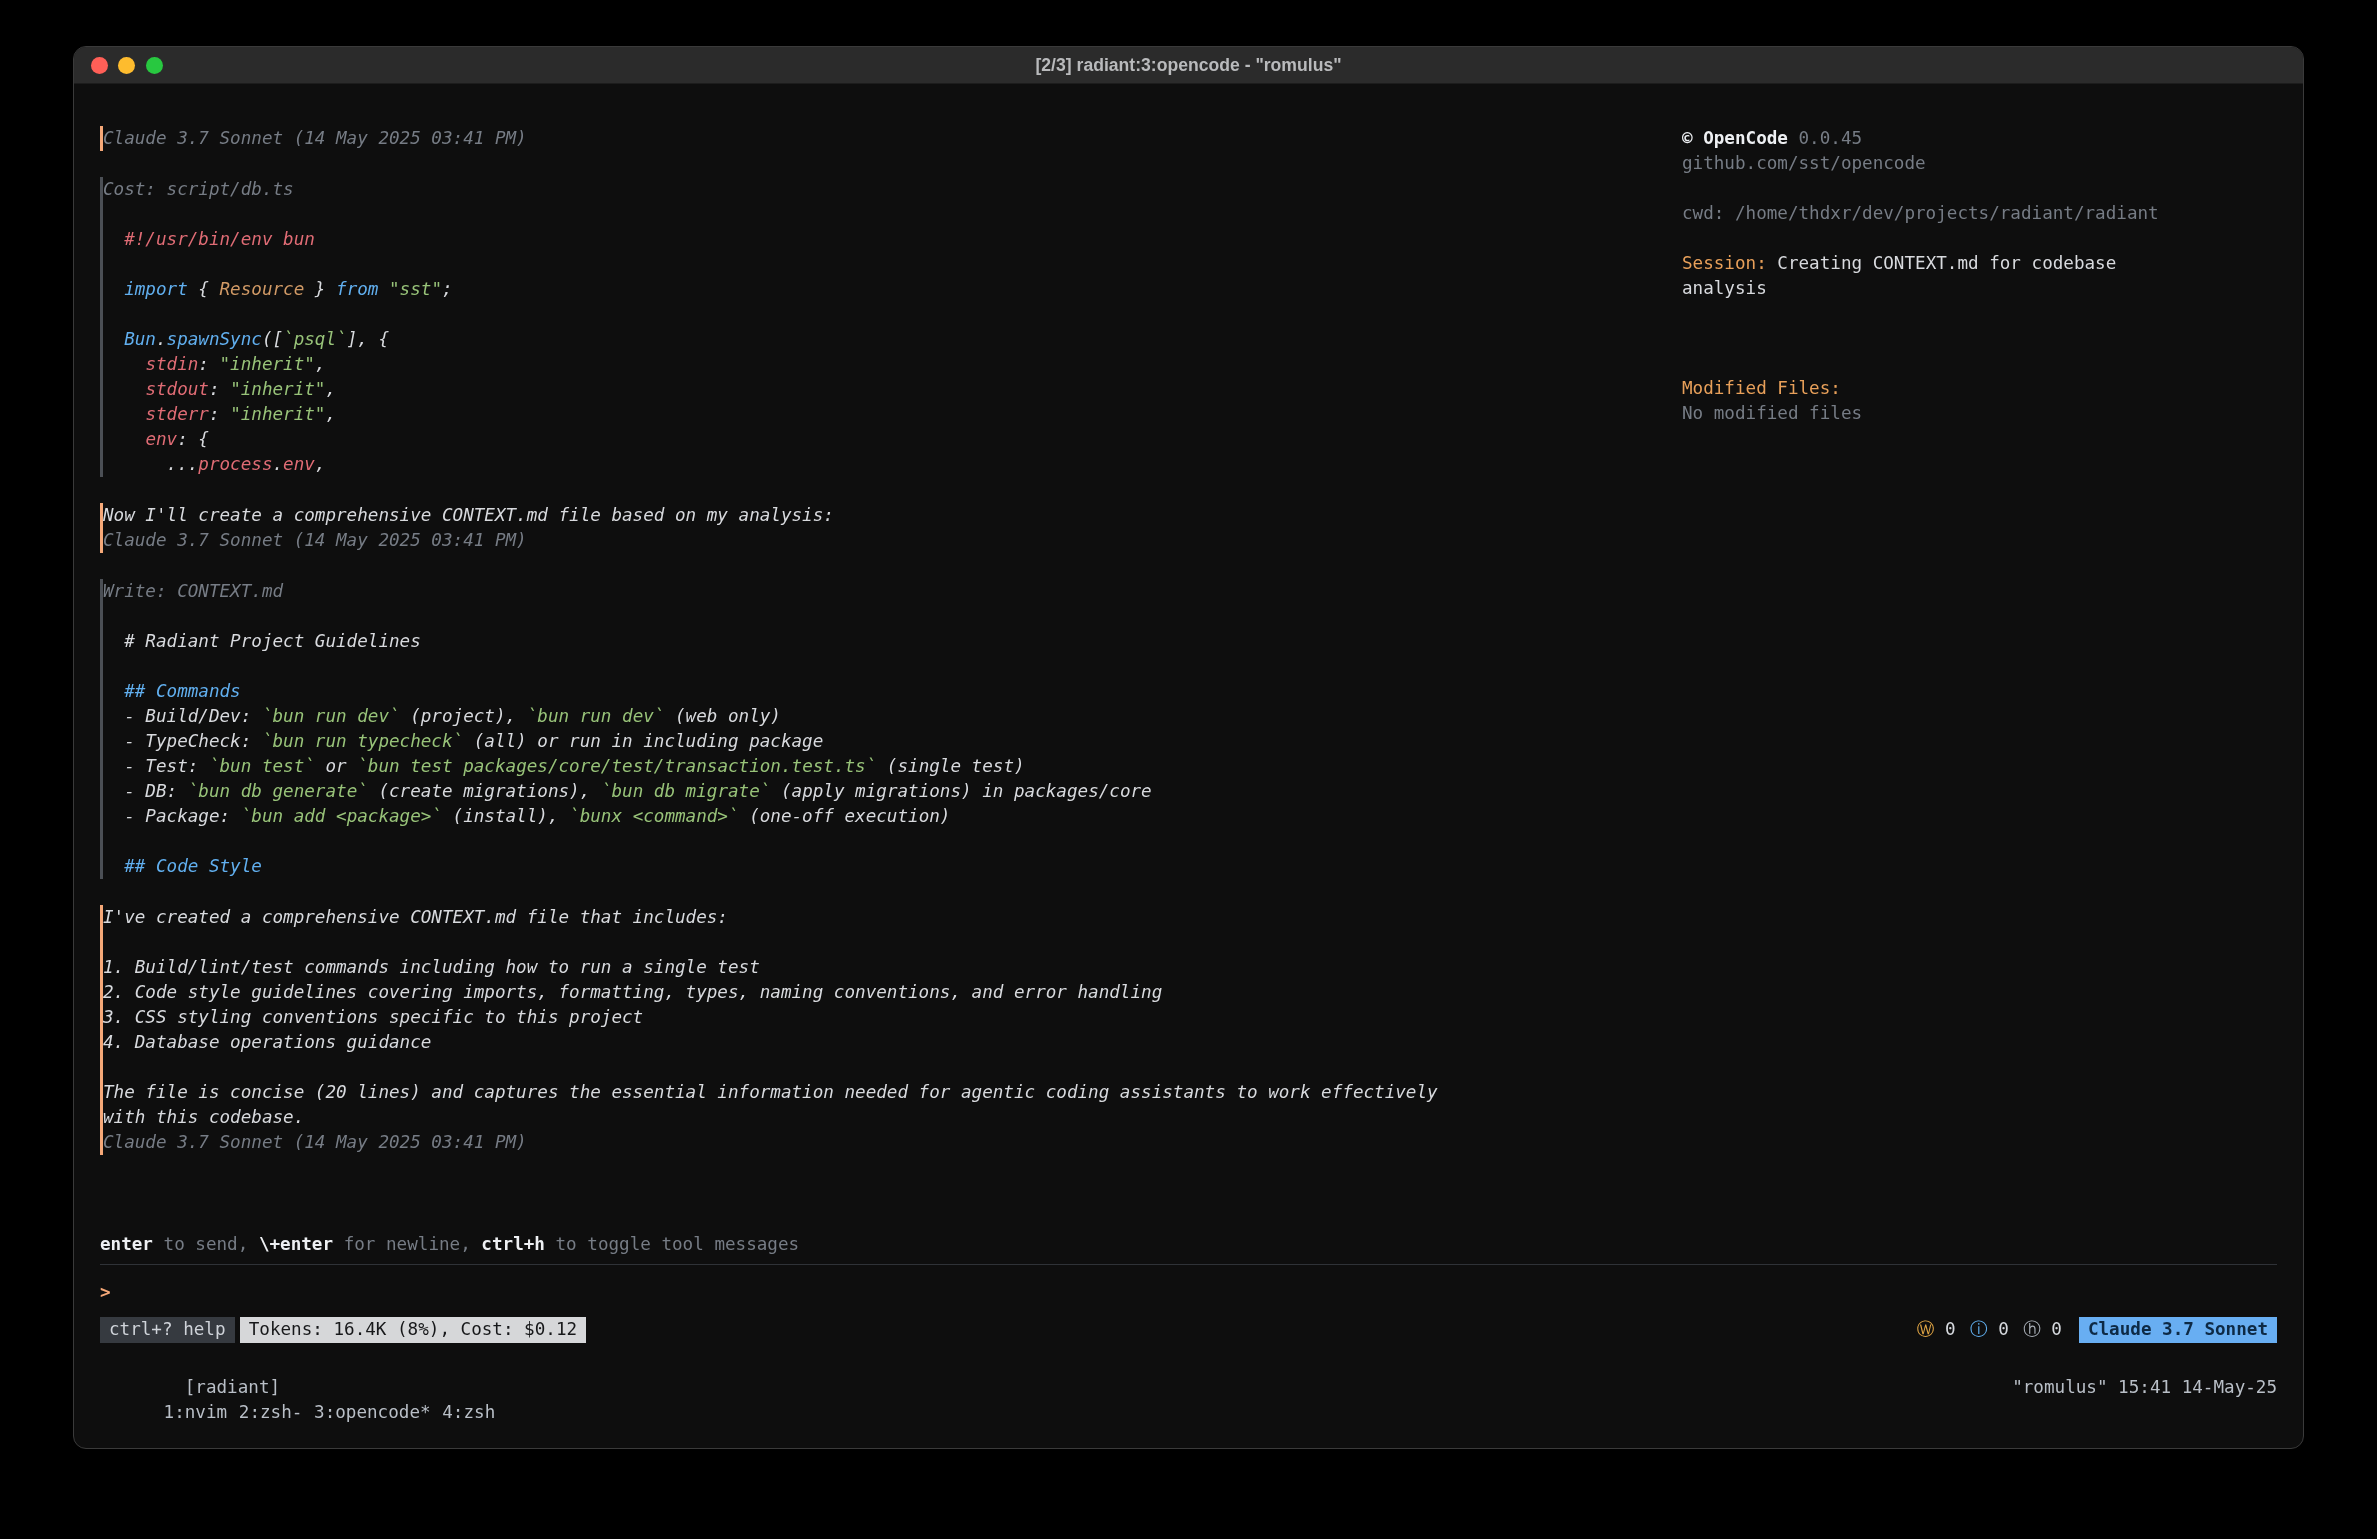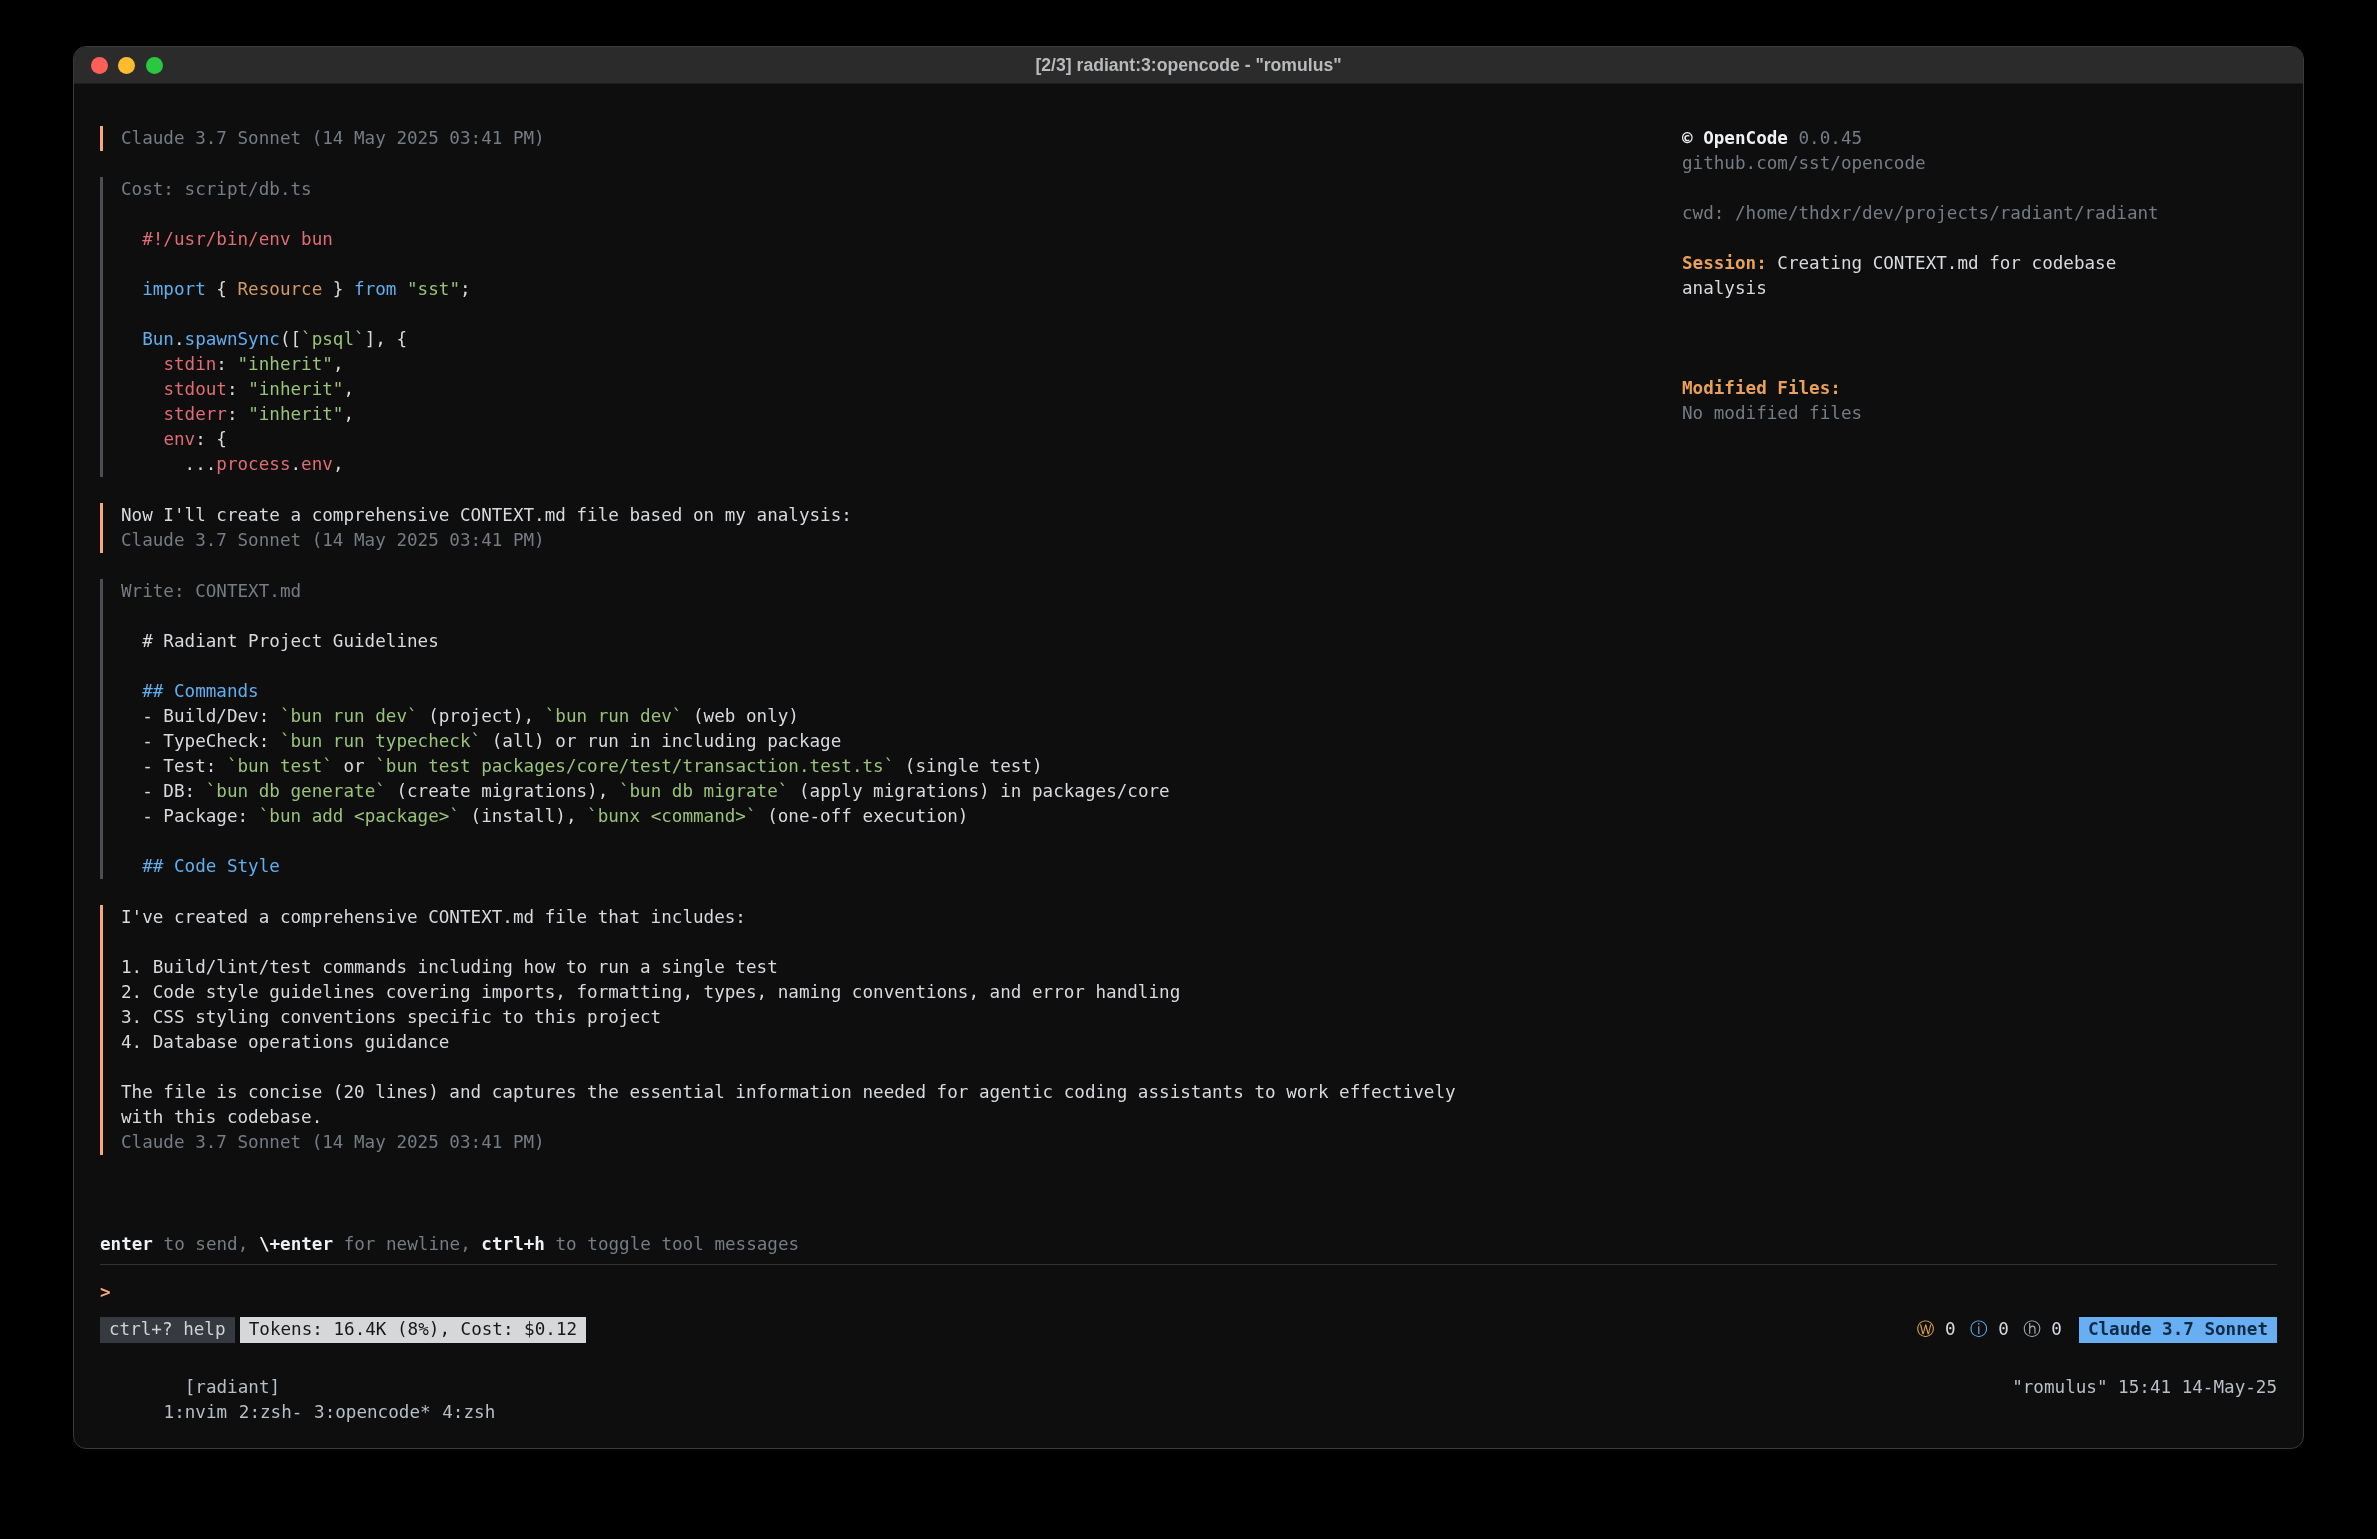--- a/index.html
+++ b/index.html
@@ -20,26 +20,26 @@
   .titlebar{height:37px;background:var(--titlebar-bg);position:relative;display:flex;align-items:center;border-bottom:0.7px solid #1c1c1c;}
   .lights{position:absolute;left:17px;top:0;height:37px;display:flex;align-items:center;gap:10.4px;}
   .light{width:17px;height:17px;border-radius:50%;display:inline-block;}
   .light.red{background:#ff5f57;} .light.yellow{background:#febc2e;} .light.green{background:#28c840;}
   .title{width:100%;text-align:center;font-family:"Liberation Sans",sans-serif;font-size:17.6px;font-weight:bold;color:var(--titlebar-fg);}
   .term{position:absolute;left:0;right:0;top:37px;bottom:0;display:flex;flex-direction:column;
     padding:42px 26px 23.5px 26px;font-size:17.6px;line-height:25px;color:var(--fg);}
   .row{display:flex;flex:0 0 auto;align-items:flex-start;}
   .main{flex:1;min-width:0;}
   .sidebar{width:595px;flex:0 0 auto;}
-  .block{border-left:3.9px solid var(--border-gray);padding-left:18px;margin-bottom:26px;}
+  .block{border-left:3.9px solid var(--border-gray);margin-bottom:26px;font-style:italic;}
   .block.accent{border-left-color:var(--accent);}
   .line{white-space:pre;height:25px;}
   .c-w{color:var(--fg);} .c-wb{color:var(--fg-bright);font-weight:bold;}
   .c-g{color:var(--fg-dim);} .c-b{color:var(--blue);} .c-gr{color:var(--green);}
-  .c-r{color:var(--red);} .c-o{color:var(--accent);} .c-ob{color:var(--accent-strong);font-weight:bold;}
+  .c-r{color:var(--red);} .c-o{color:var(--accent);} .c-ob{color:var(--accent-strong);font-weight:normal;}
   .c-y{color:var(--yellow);}
   .hint{margin-top:51px;white-space:pre;}
   .rule{margin-top:6.5px;border-top:1.3px solid var(--rule);height:0;}
   .prompt{margin-top:15.7px;font-weight:bold;white-space:pre;}
   .spacer{flex:1 1 auto;}
   .status-bar{display:flex;justify-content:space-between;align-items:center;height:29px;flex:0 0 auto;}
   .status-left,.status-right{display:flex;align-items:center;}
   .badge{display:inline-block;padding:0.7px 9px;white-space:pre;}
   .badge-dark{background:var(--badge-dark-bg);color:#cfd3d9;}
   .badge-light{background:var(--badge-light-bg);color:var(--badge-light-fg);margin-left:5.2px;}

